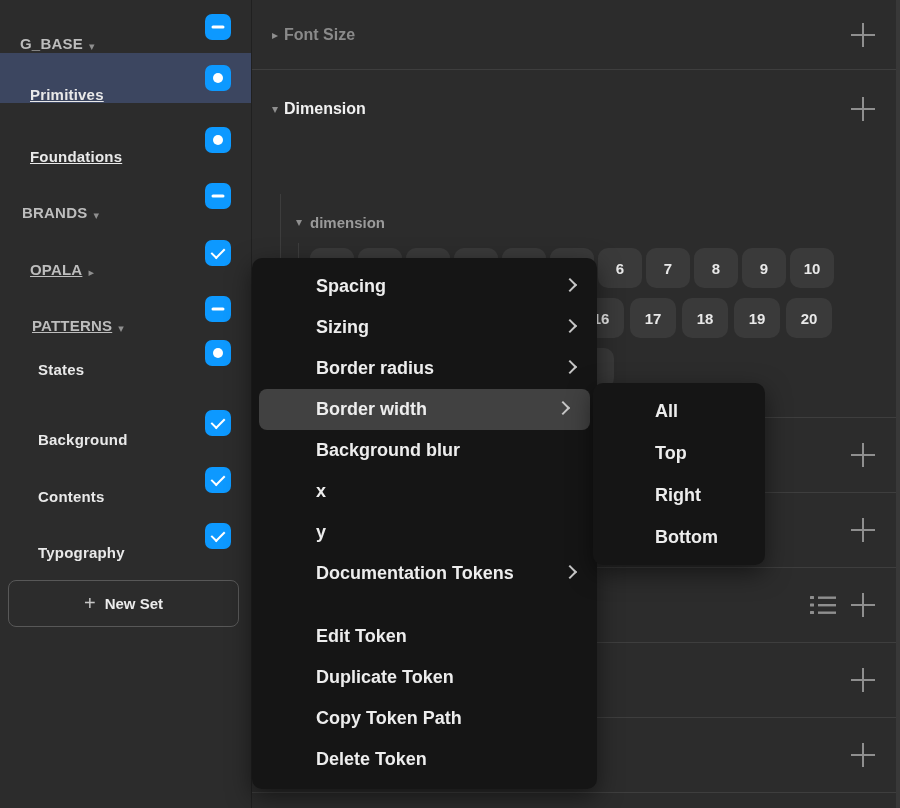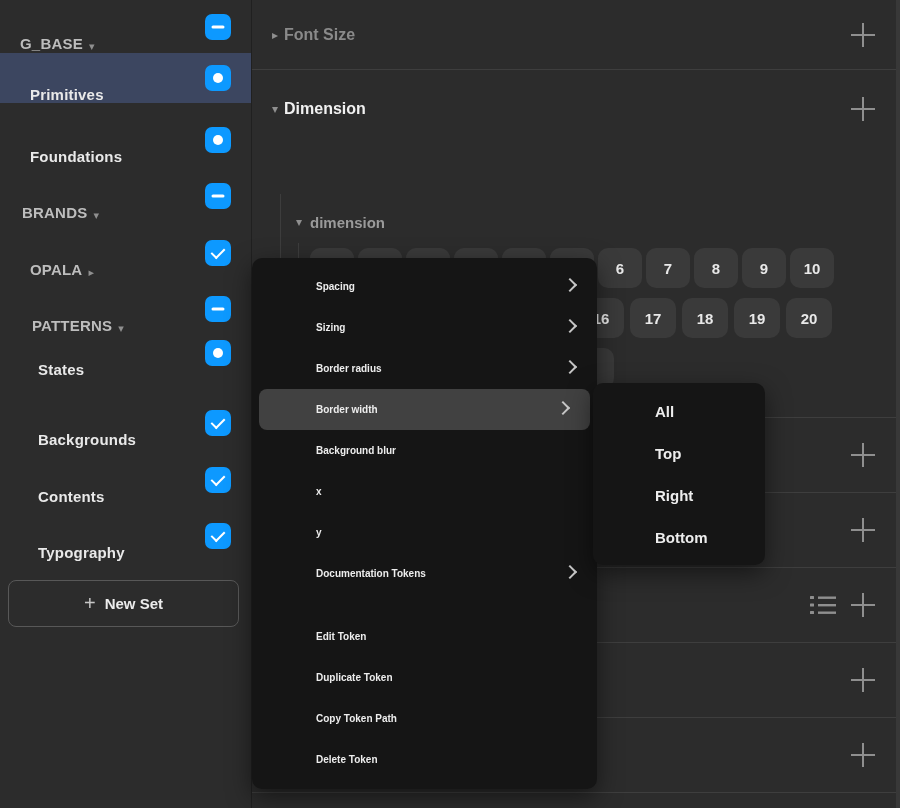--- a/index.html
+++ b/index.html
@@ -7,21 +7,21 @@
        font-family:"Liberation Sans","DejaVu Sans",sans-serif;color:#e8e8e8;
        -webkit-font-smoothing:antialiased;}
 
   
   #sidebar{position:absolute;left:0;top:0;width:252px;height:808px;}
   .vdiv{position:absolute;left:251px;top:0;width:1px;height:808px;background:#202020;}
   .srow{position:absolute;left:0;width:252px;height:50px;display:flex;align-items:flex-end;cursor:default;}
   .srow.selected{background:#3c4660;}
   .srow .lbl{font-size:15px;font-weight:700;color:#e9e9e9;letter-spacing:.2px;}
   .srow .lbl.grp{color:#bdbdbd;}
-  .ind0{padding-left:20px;} .ind1{padding-left:30px;} .ind2{padding-left:38px;}
+  .ind0{padding-left:20px;} .ind1{padding-left:30px;text-decoration:underline;} .ind2{padding-left:38px;}
   .scaret{margin-left:6px;font-size:11px;color:#8f8f8f;line-height:1;}
   .scaret.down::after{content:"▾";} .scaret.right::after{content:"▸";} .scaret.none::after{content:"";}
   .cb{position:absolute;left:205px;top:50%;transform:translateY(-50%);width:26px;height:26px;
       border-radius:7px;background:#0d99ff;}
   .cb::after{content:"";position:absolute;left:50%;top:50%;}
   .cb.minus::after{width:13px;height:3px;border-radius:1.5px;background:#fff;transform:translate(-50%,-50%);}
   .cb.dot::after{width:10px;height:10px;border-radius:50%;background:#fff;transform:translate(-50%,-50%);}
   .cb.check::after{width:11px;height:6px;border-left:2.6px solid #fff;border-bottom:2.6px solid #fff;
       transform:translate(-50%,-65%) rotate(-45deg);}
   .newset{position:absolute;left:8px;top:580px;width:231px;height:47px;background:transparent;
@@ -45,31 +45,31 @@
   .chiprow{position:absolute;display:flex;}
   .chip{min-width:44px;height:40px;box-sizing:border-box;padding:0 10px;border-radius:10px;background:#3a3a3a;
         display:flex;align-items:center;justify-content:center;font-size:15px;font-weight:700;color:#e8e8e8;cursor:pointer;}
   .listicon{position:absolute;right:64px;top:50%;transform:translateY(-50%);width:26px;height:20px;cursor:pointer;}
   .scrollstrip{position:absolute;right:0;top:0;width:4px;height:808px;background:#383838;}
 
   
   #ctxmenu{position:absolute;left:252px;top:258px;width:345px;box-sizing:border-box;background:#151515;
       border-radius:10px;padding:8px 0 9px;z-index:5;box-shadow:0 8px 24px rgba(0,0,0,.5);}
   .mitem{position:relative;height:41px;display:flex;align-items:center;padding-left:64px;
-      font-size:10px;font-weight:600;color:#ededed;cursor:pointer;}
+      font-size:18px;font-weight:600;color:#ededed;cursor:pointer;}
   .mitem.highlighted{background:#414141;border-radius:8px;margin:0 7px;padding-left:57px;}
   .chev{position:absolute;right:22px;top:50%;width:8px;height:8px;border-top:2px solid #c6c6c6;
       border-right:2px solid #c6c6c6;transform:translateY(-70%) rotate(45deg);display:none;}
   .mitem.has-sub .chev{display:block;}
   .msep{height:22px;}
 
   
   #submenu{position:absolute;left:593px;top:383px;width:172px;box-sizing:border-box;background:#151515;
       border-radius:10px;padding:7px 0;z-index:6;box-shadow:0 8px 24px rgba(0,0,0,.5);}
-  .sitem{height:42px;display:flex;align-items:center;padding-left:62px;font-size:15px;font-weight:600;color:#ededed;cursor:pointer;}
+  .sitem{height:42px;display:flex;align-items:center;padding-left:62px;font-size:18px;font-weight:600;color:#ededed;cursor:pointer;}
 </style>
 </head>
 <body>
 
 <div id="app">
 
   <aside id="sidebar">
 
     <div class="srow" style="top:2px">
       <span class="lbl grp ind0">G_BASE</span>
@@ -100,21 +100,21 @@
       <span class="lbl grp ind1" style="padding-left:32px">PATTERNS</span>
       <span class="scaret down"></span>
       <span class="cb minus"></span>
     </div>
     <div class="srow" style="top:328px">
       <span class="lbl ind2">States</span>
       <span class="scaret none"></span>
       <span class="cb dot"></span>
     </div>
     <div class="srow" style="top:398px">
-      <span class="lbl ind2">Backgrounds</span>
+      <span class="lbl ind2">Background</span>
       <span class="scaret none"></span>
       <span class="cb check"></span>
     </div>
     <div class="srow" style="top:511px">
       <span class="lbl ind2">Typography</span>
       <span class="scaret none"></span>
       <span class="cb check"></span>
     </div>
     <div class="srow" style="top:455px">
       <span class="lbl ind2">Contents</span>

